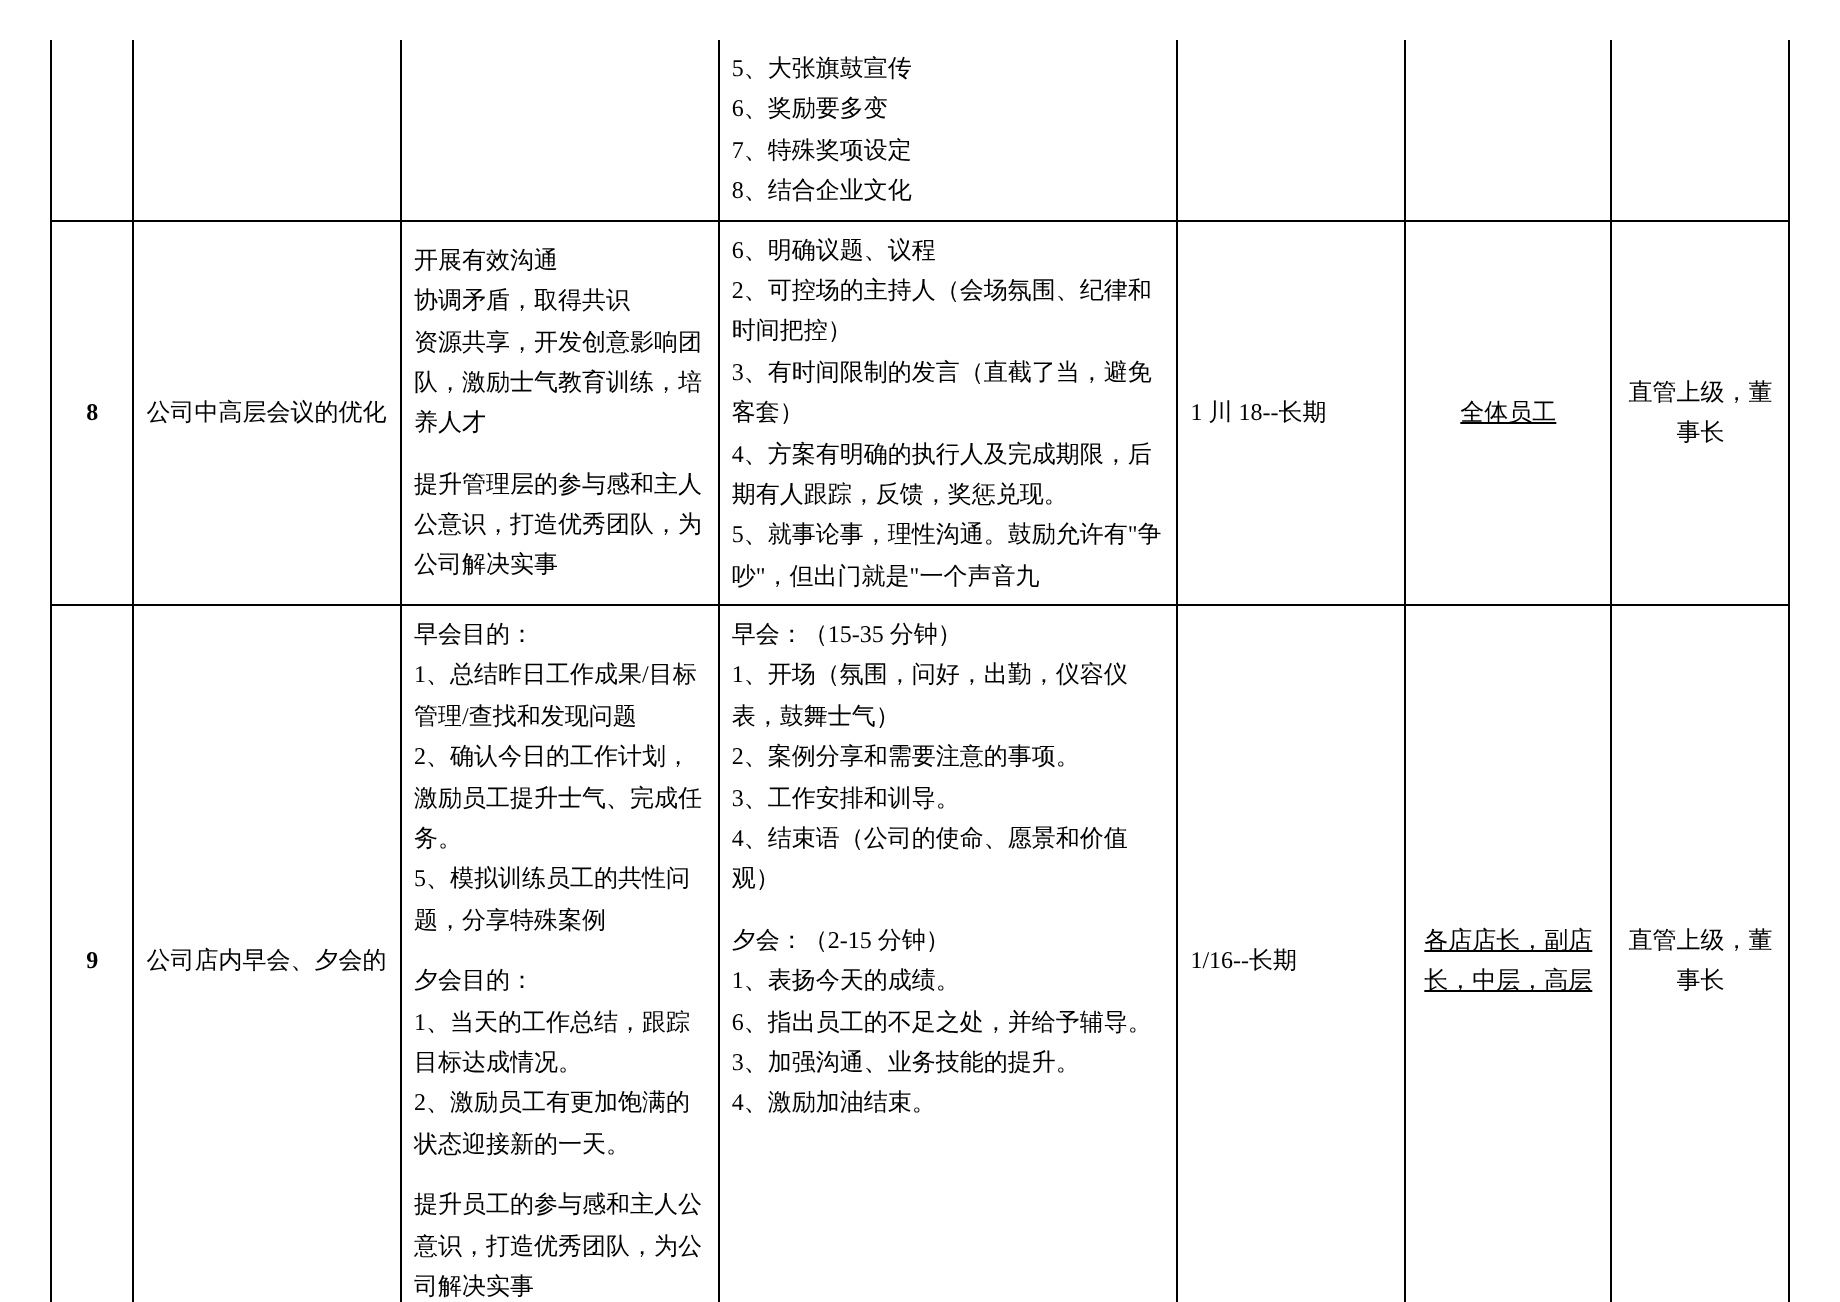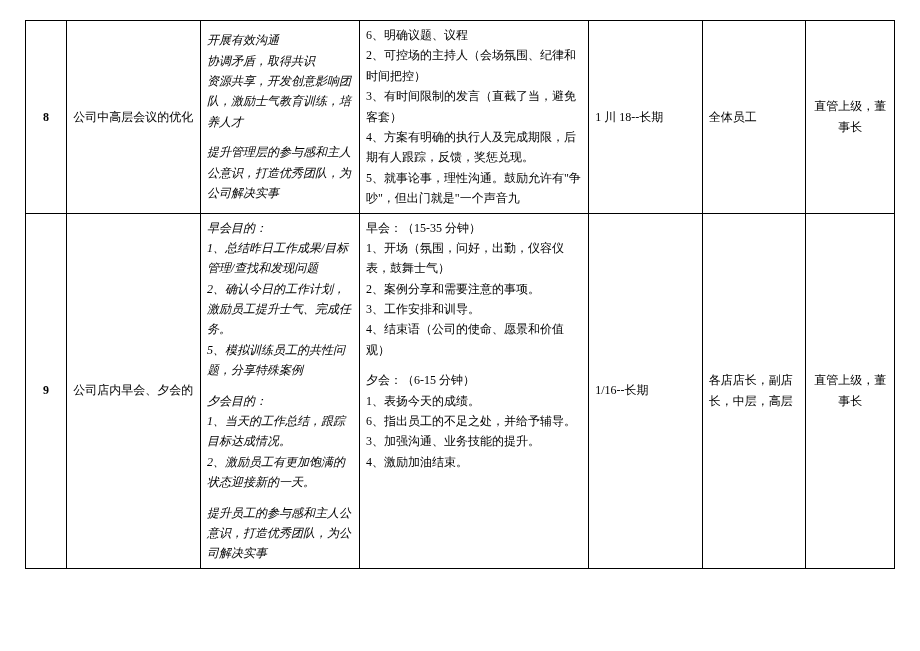--- a/index.html
+++ b/index.html
@@ -19,35 +19,49 @@
   }
   td {
     border: 1px solid #000;
     padding: 4px 6px;
     vertical-align: middle;
     line-height: 1.7;
     word-break: break-all;
   }
   .col-num   { width: 28px;  text-align: center; font-weight: bold; }
   .col-topic { width: 120px; text-align: left; }
-  .col-obj   { width: 145px; font-style: italic; }
+  .col-obj   { width: 145px; }
   .col-detail{ width: 215px; }
   .col-time  { width: 100px; text-align: left; }
-  .col-resp  { width: 90px;  text-align: left; }
+  .col-resp  { width: 90px;  text-align: center; text-decoration: underline; }
   .col-sup   { width: 75px;  text-align: center; margin-top: 45px; }
   .no-top    { border-top: none; }
   .sub-line  { display: block; }
   .gap       { display: block; height: 10px; }
 </style>
 </head>
 <body>
 
 <table>
 
   <tbody>
+      <tr>
+    <td class="col-num no-top"></td>
+    <td class="col-topic no-top"></td>
+    <td class="col-obj no-top"></td>
+    <td class="col-detail no-top">
+      <span class="sub-line">5、大张旗鼓宣传</span>
+      <span class="sub-line">6、奖励要多变</span>
+      <span class="sub-line">7、特殊奖项设定</span>
+      <span class="sub-line">8、结合企业文化</span>
+    </td>
+    <td class="col-time no-top"></td>
+    <td class="col-resp no-top"></td>
+    <td class="col-sup no-top"></td>
+  </tr>
 
   <tr>
     <td class="col-num">8</td>
     <td class="col-topic">公司中高层会议的优化</td>
     <td class="col-obj">
       <span class="sub-line">开展有效沟通</span>
       <span class="sub-line">协调矛盾，取得共识</span>
       <span class="sub-line">资源共享，开发创意影响团队，激励士气教育训练，培养人才</span>
       <span class="gap"></span>
       <span class="sub-line">提升管理层的参与感和主人公意识，打造优秀团队，为公司解决实事</span>
@@ -79,21 +93,21 @@
       <span class="gap"></span>
       <span class="sub-line">提升员工的参与感和主人公意识，打造优秀团队，为公司解决实事</span>
     </td>
     <td class="col-detail" style="vertical-align:top;">
       <span class="sub-line">早会：（15-35 分钟）</span>
       <span class="sub-line">1、开场（氛围，问好，出勤，仪容仪表，鼓舞士气）</span>
       <span class="sub-line">2、案例分享和需要注意的事项。</span>
       <span class="sub-line">3、工作安排和训导。</span>
       <span class="sub-line">4、结束语（公司的使命、愿景和价值观）</span>
       <span class="gap"></span>
-      <span class="sub-line">夕会：（6-15 分钟）</span>
+      <span class="sub-line">夕会：（2-15 分钟）</span>
       <span class="sub-line">1、表扬今天的成绩。</span>
       <span class="sub-line">6、指出员工的不足之处，并给予辅导。</span>
       <span class="sub-line">3、加强沟通、业务技能的提升。</span>
       <span class="sub-line">4、激励加油结束。</span>
     </td>
     <td class="col-time">1/16--长期</td>
     <td class="col-resp">各店店长，副店长，中层，高层</td>
     <td class="col-sup">直管上级，董事长</td>
   </tr>
 </tbody>

